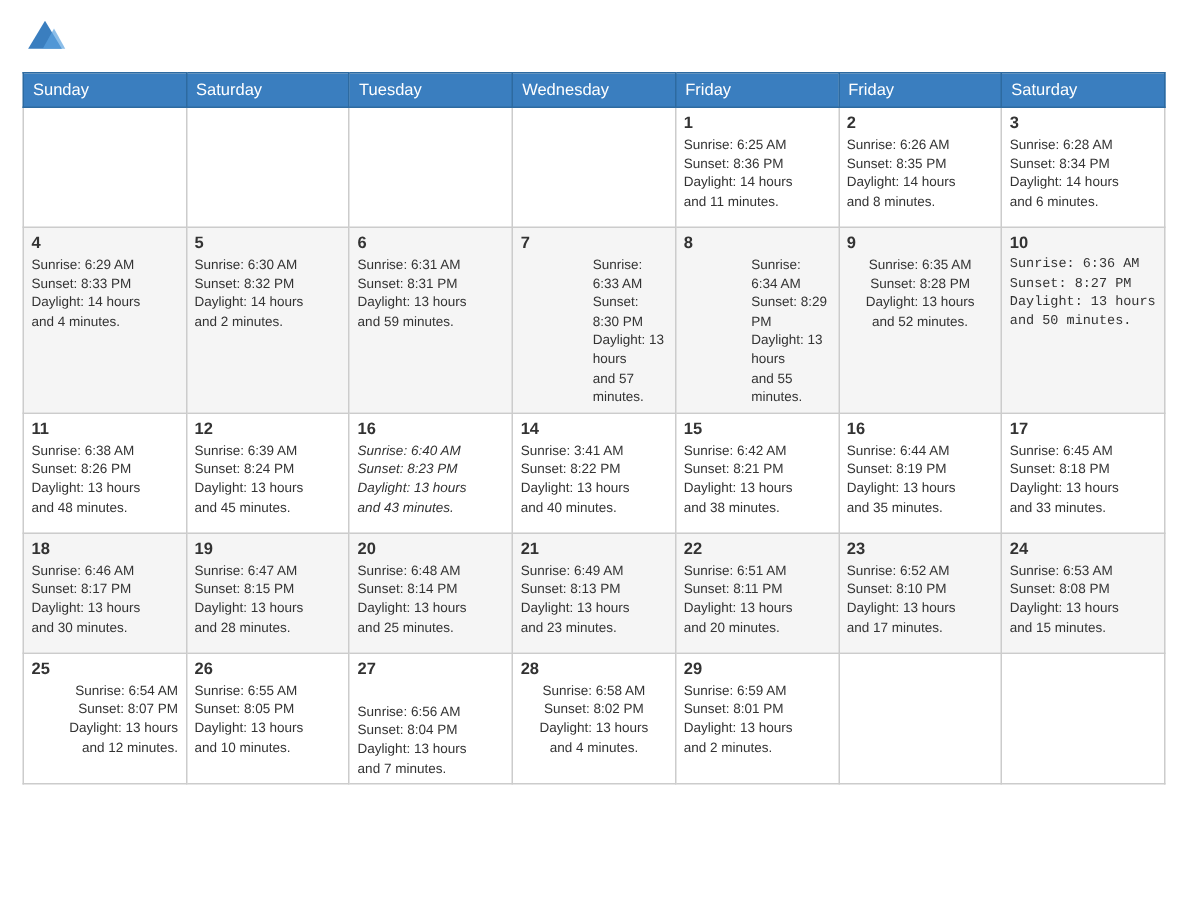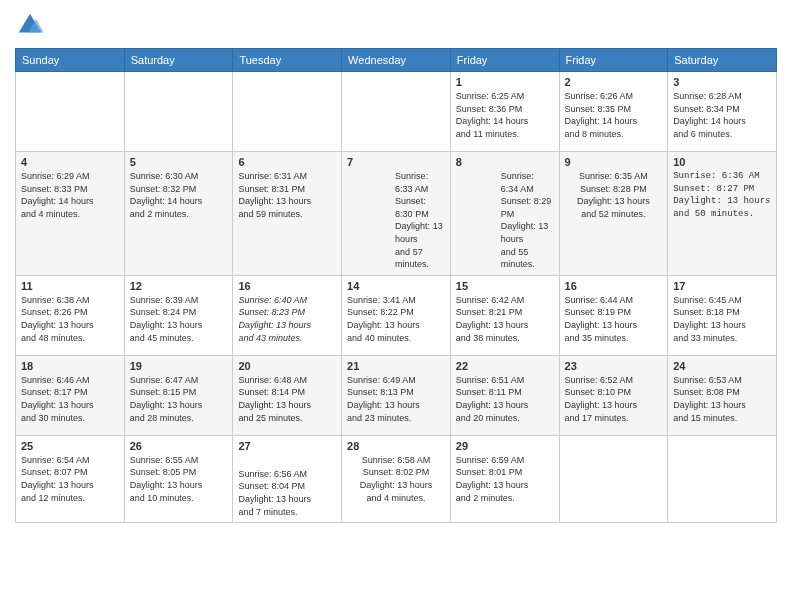--- a/index.html
+++ b/index.html
@@ -313,21 +313,21 @@
             <span class="day-number">24</span>
             <div class="day-info" style="white-space: pre-line;">Sunrise: 6:53 AM
 Sunset: 8:08 PM
 Daylight: 13 hours
 and 15 minutes.</div>
           </td>
         </tr>
         <tr>
           <td>
             <span class="day-number">25</span>
-            <div class="day-info" style="white-space: pre-line;">Sunrise: 6:54 AM
+            <div class="day-info" style="white-space: pre-line; text-align: right;">Sunrise: 6:54 AM
 Sunset: 8:07 PM
 Daylight: 13 hours
 and 12 minutes.</div>
           </td>
           <td>
             <span class="day-number">26</span>
             <div class="day-info" style="white-space: pre-line;">Sunrise: 6:55 AM
 Sunset: 8:05 PM
 Daylight: 13 hours
 and 10 minutes.</div>

